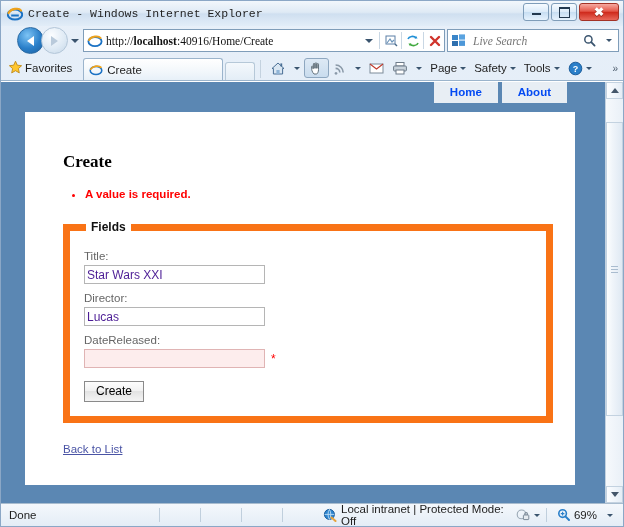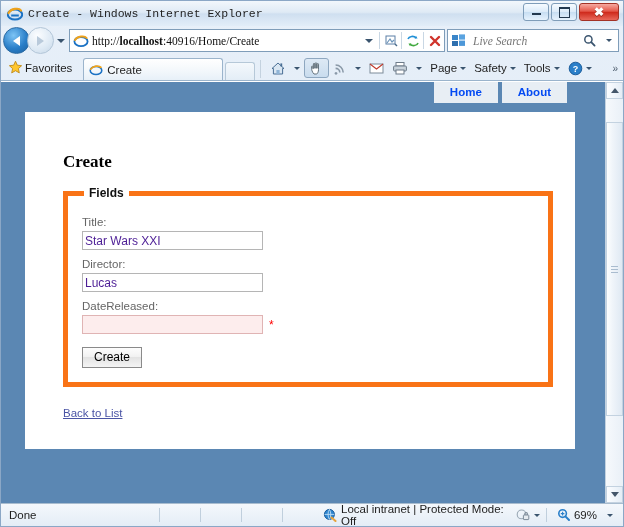--- a/index.html
+++ b/index.html
@@ -59,21 +59,21 @@
     border-color: #a33226;
   }
   .glyph-min { width: 9px; height: 3px; border-bottom: 2px solid #22384e; }
   .glyph-max { width: 9px; height: 8px; border: 1px solid #22384e; border-top-width: 2px; }
   .glyph-close { color: #fff; font-size: 12px; font-weight: bold; line-height: 1; text-shadow: 0 1px 0 #8c2418; }
 
   
   .addressbar {
     height: 29px;
     display: flex; align-items: center;
-    padding: 0 4px 0 0;
+    padding: 0 4px 0 14px;
     flex: 0 0 auto;
   }
   .nav-back, .nav-fwd {
     width: 25px; height: 25px; border-radius: 50%;
     display: flex; align-items: center; justify-content: center;
     flex: 0 0 auto;
   }
   .nav-back {
     background: radial-gradient(circle at 38% 30%, #7dc4f5 0%, #2a7fc9 55%, #1c5f9e 100%);
     border: 1px solid #2c6ba3;
@@ -200,21 +200,21 @@
     font-family: "Liberation Serif", serif;
     font-size: 17px; font-weight: bold;
     color: #000; margin: 18px 0 14px;
   }
   .val-summary { margin: 0 0 18px; padding-left: 22px; }
   .val-summary li {
     color: #f00; font-weight: bold; font-size: 11.5px;
     list-style: disc; line-height: 1.4;
   }
   fieldset.fields {
-    border: 5px solid #f97316;
+    border: 7px solid #f97316;
     margin: 0 0 0 0; padding: 8px 14px 14px;
     max-width: 478px;
   }
   fieldset.fields legend {
     font-weight: bold; font-size: 12px; color: #111;
     padding: 0 5px; margin-left: 2px;
   }
   .field-row { margin-bottom: 2px; }
   .field-label {
     display: block; color: #666; font-size: 11.5px;
@@ -474,20 +474,23 @@
   <div class="viewport">
     <div class="page">
       <div class="site-header">
         <div class="nav-tabs">
           <a class="nav-tab">Home</a>
           <a class="nav-tab">About</a>
         </div>
       </div>
       <div class="content-card">
         <h2 class="page-title">Create</h2>
+        <ul class="val-summary">
+          <li>A value is required.</li>
+        </ul>
         <fieldset class="fields">
           <legend>Fields</legend>
 
           <div class="field-row">
             <label class="field-label">Title:</label>
             <input class="field-input" type="text" value="Star Wars XXI" style="">
           </div>
 
           <div class="field-row">
             <label class="field-label">Director:</label>

